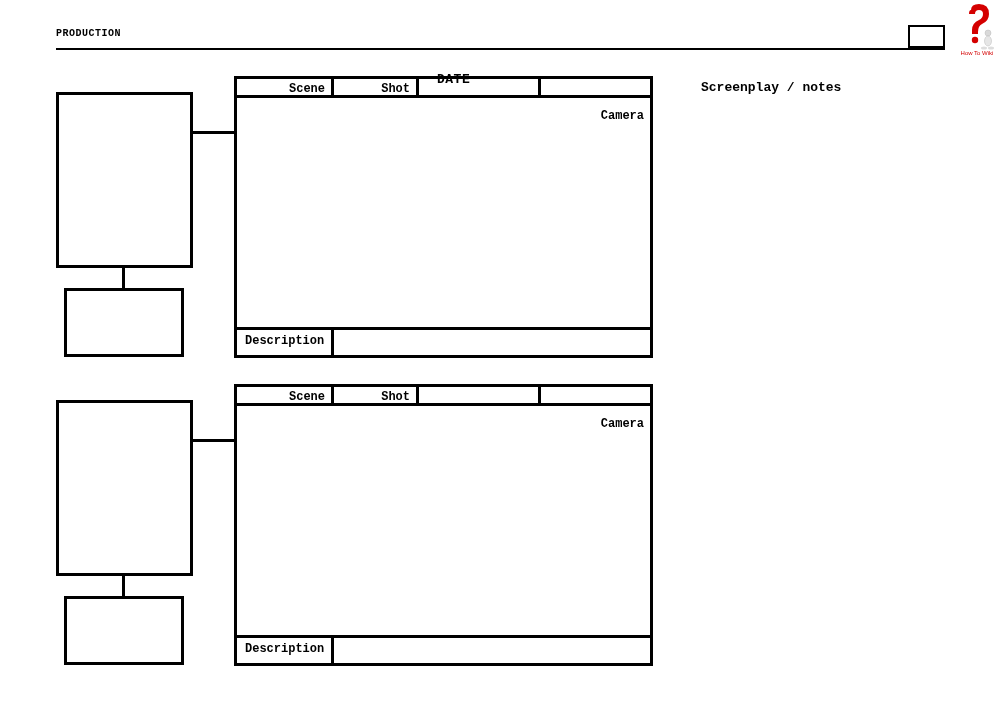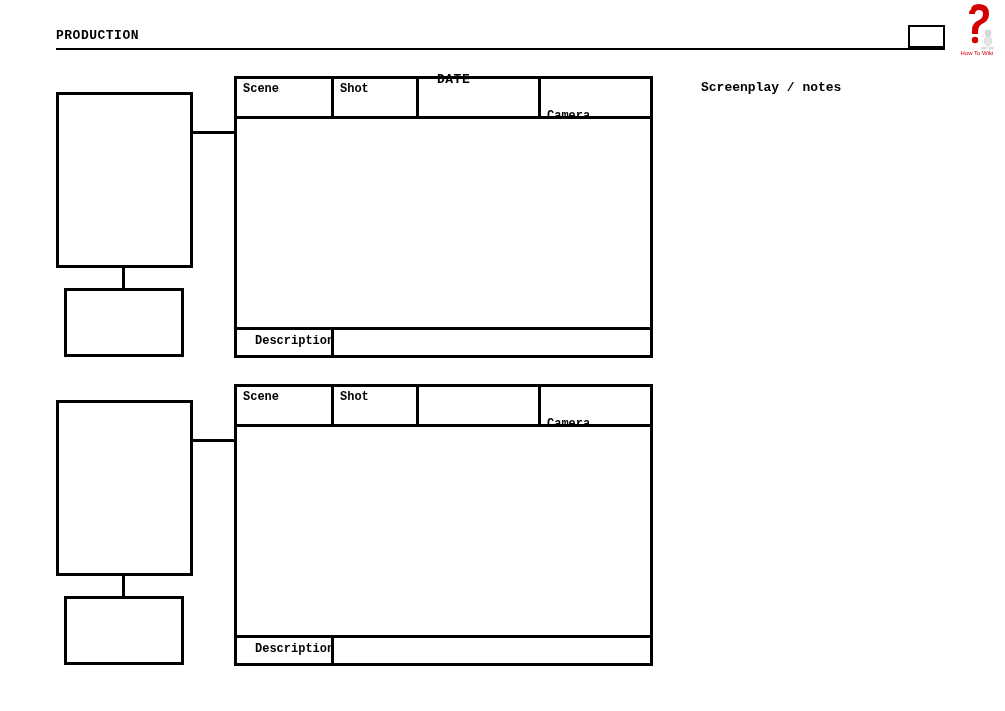--- a/index.html
+++ b/index.html
@@ -15,21 +15,21 @@
     position: absolute;
     top: 28px;
     left: 56px;
     right: 60px;
     height: 22px;
     border-bottom: 2px solid #000;
     display: flex;
     align-items: flex-start;
   }
   .header-production {
-    font-size: 13px;
+    font-size: 10px;
     letter-spacing: 0.5px;
   }
   .header-date {
     position: absolute;
     left: 381px;
     font-size: 13px;
     letter-spacing: 0.5px;
     margin-top: 44px;
   }
   .header-box {
@@ -109,24 +109,25 @@
 
   .main-box {
     position: absolute;
     top: 0;
     left: 178px;
     width: 419px;
     height: 282px;
     border: 3px solid #000;
   }
   .top-row {
-    height: 40px;
+    height: 19px;
     width: 100%;
     border-bottom: 3px solid #000;
     display: flex;
+    text-align: right;
   }
   .top-cell {
     border-right: 3px solid #000;
     padding: 3px 6px;
     font-size: 12px;
   }
   .top-cell:last-child { border-right: none; }
   .cell-scene { width: 97px; }
   .cell-shot  { width: 85px; }
   .cell-blank { width: 122px; }
@@ -137,21 +138,21 @@
     bottom: 0;
     left: 0;
     right: 0;
     height: 28px;
     border-top: 3px solid #000;
     display: flex;
   }
   .desc-label {
     width: 97px;
     border-right: 3px solid #000;
-    padding: 4px 18px;
+    padding: 4px 8px;
     font-size: 12px;
   }
   .desc-blank { flex: 1; }
 </style>
 </head>
 <body>
 
 <div class="header">
   <span class="header-production">PRODUCTION</span>
   <span class="header-date">DATE</span>

